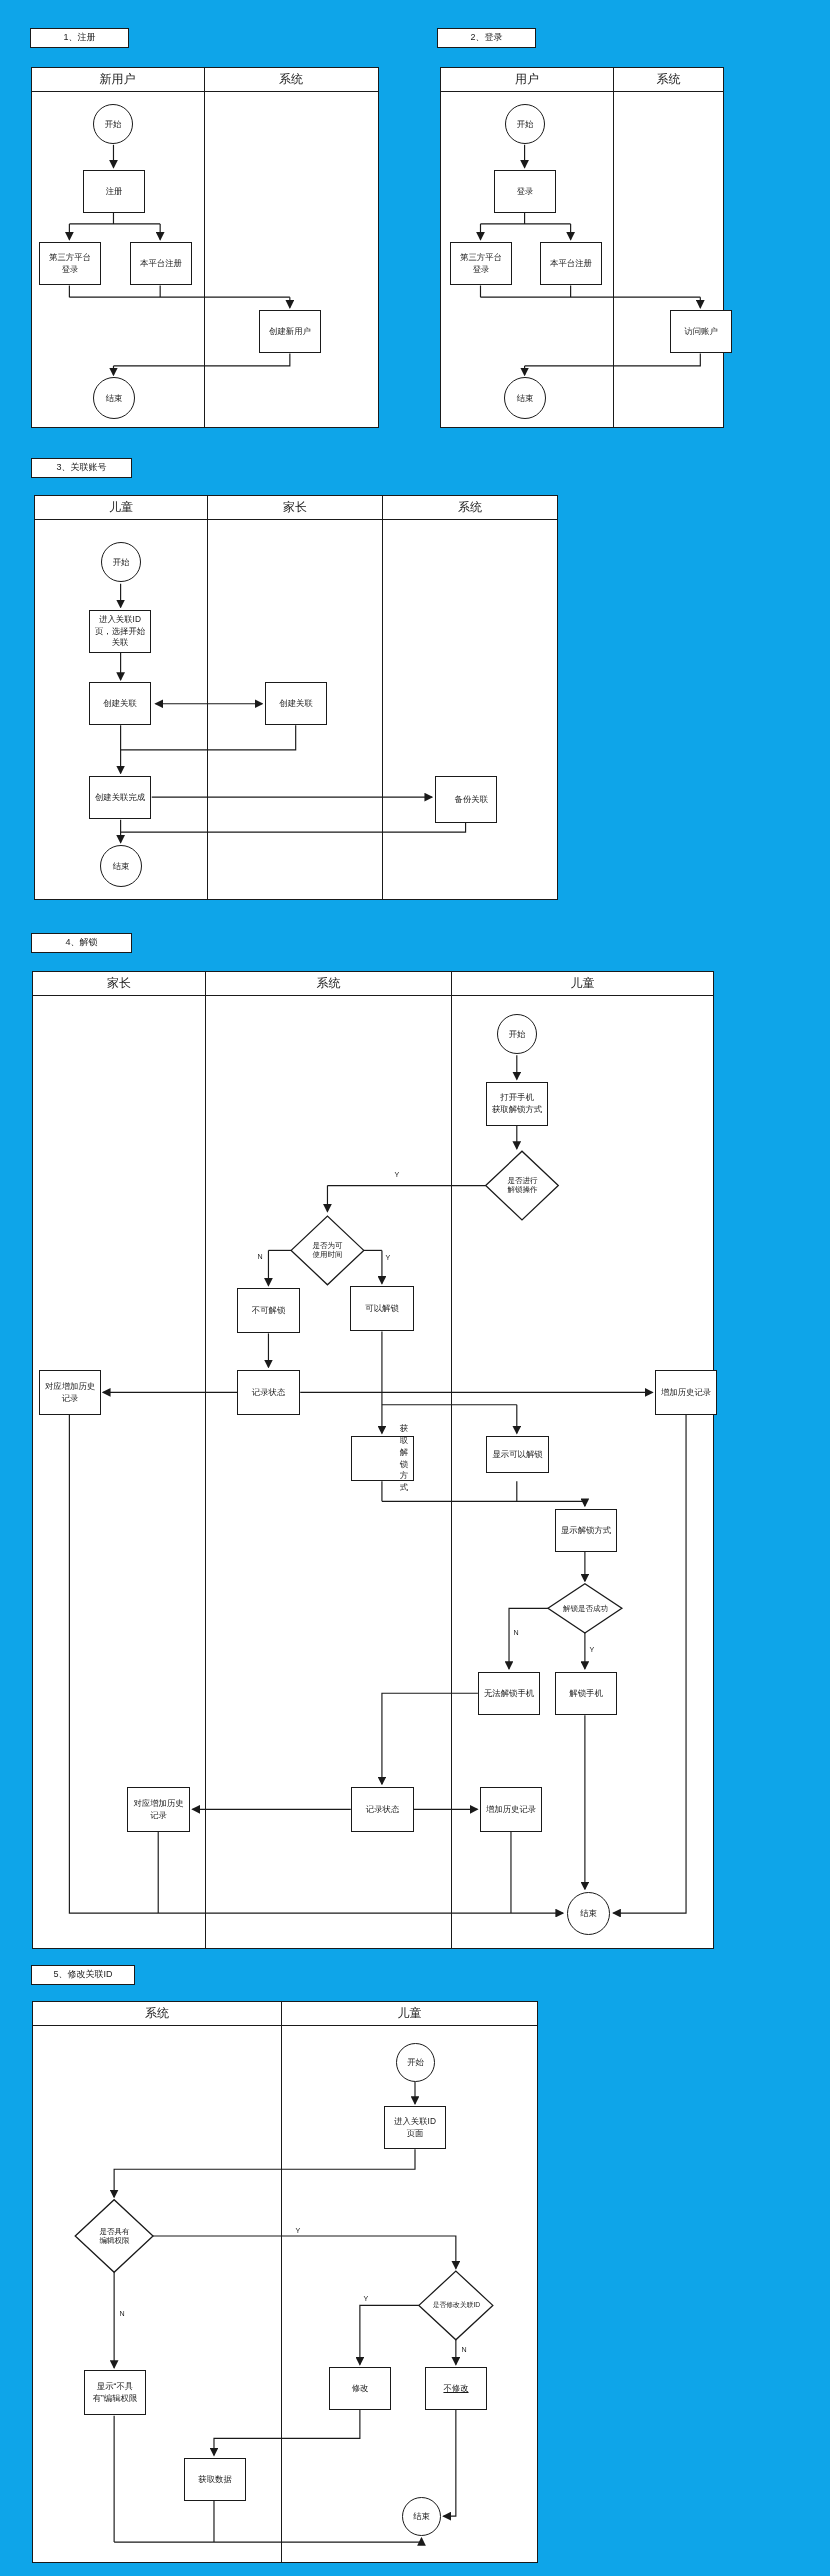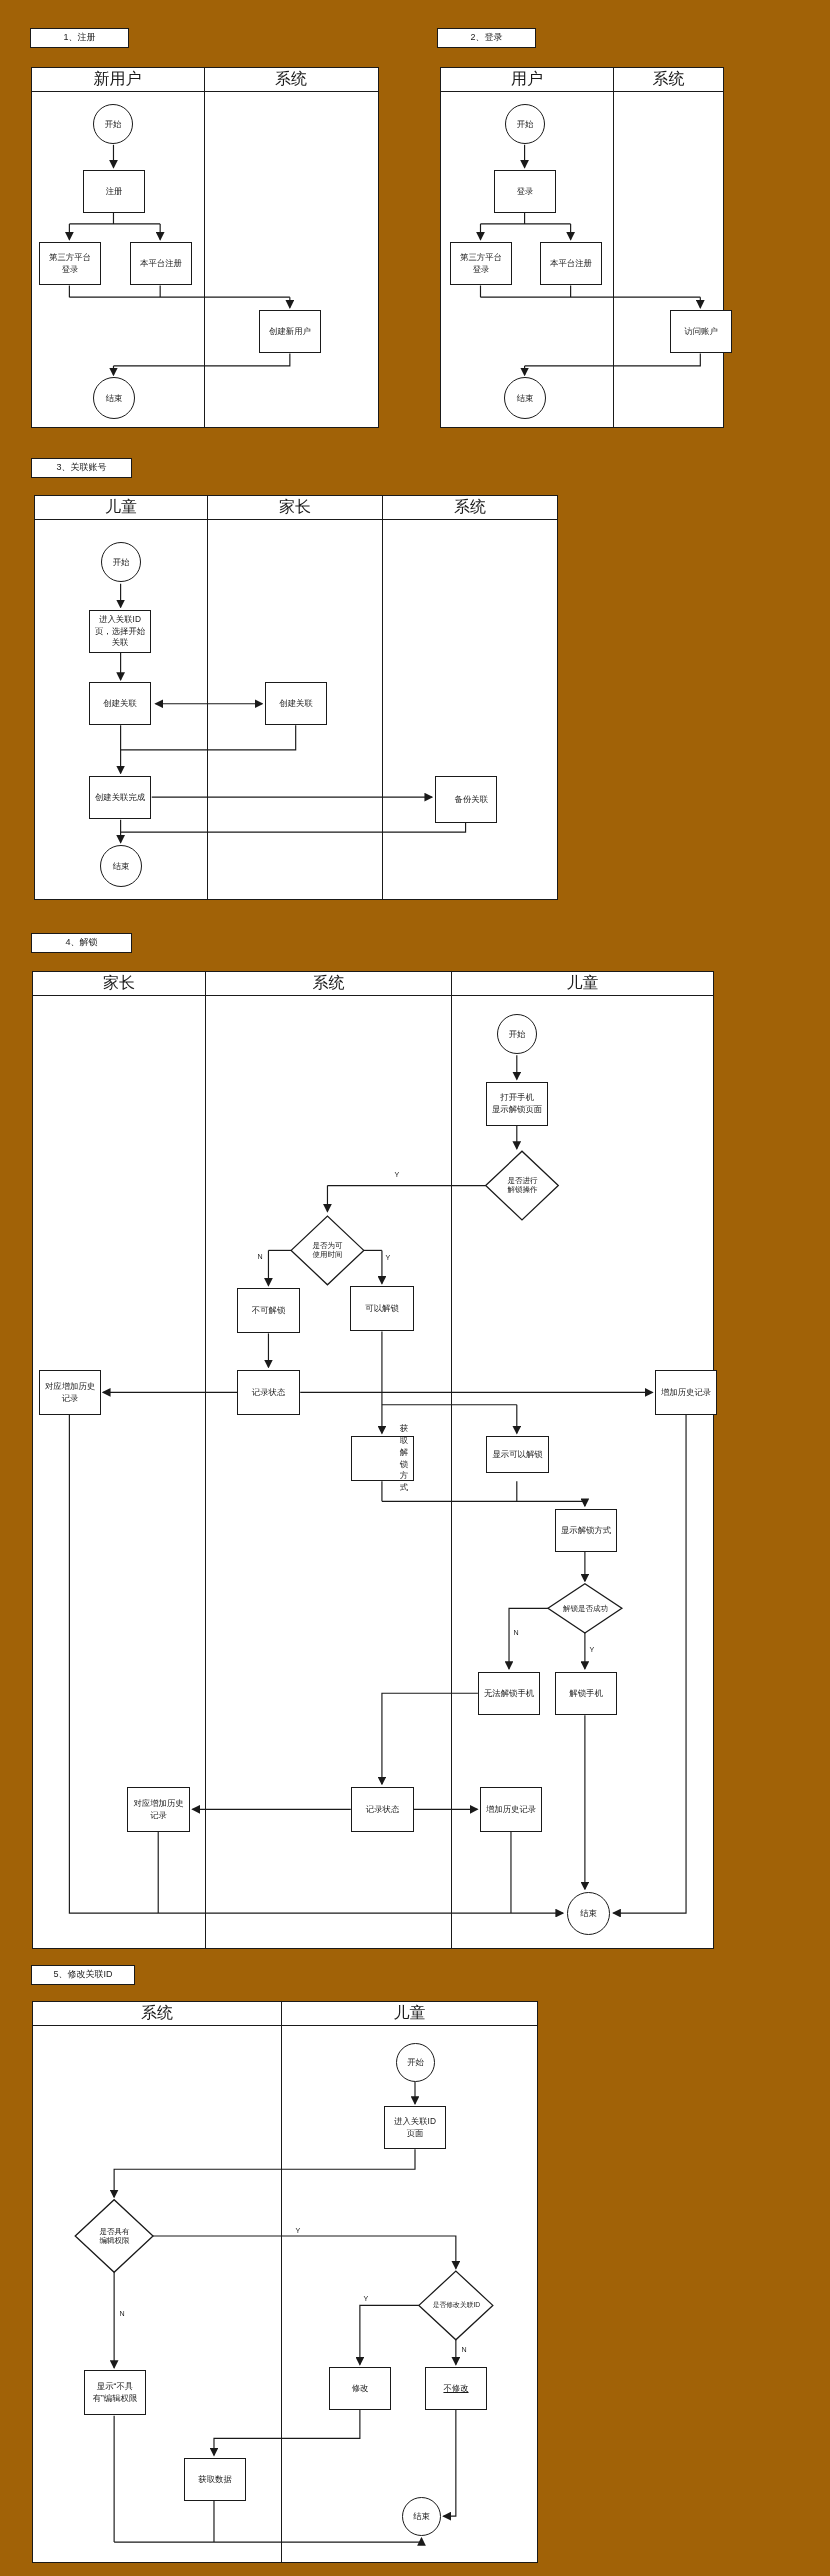--- a/index.html
+++ b/index.html
@@ -1,24 +1,24 @@
 <!DOCTYPE html>
 <html style="font-size:10.4px"><head>
 <meta charset="utf-8">
 <style>
   html,body{margin:0;padding:0;background:#ffffff;}
-  #page{position:relative;width:830px;height:2576px;background:#a16207;
+  #page{position:relative;width:830px;height:2576px;background:#0ea5e9;
         font-family:"Liberation Sans","DejaVu Sans",sans-serif;color:#1a1a1a;}
   .titlebox{position:absolute;border:1.3px solid #1a1a1a;background:#fff;display:flex;
         align-items:center;justify-content:center;font-size:9px;box-sizing:border-box;z-index:2;}
   .frame{position:absolute;border:1.3px solid #1a1a1a;background:#fff;display:flex;box-sizing:border-box;z-index:0;}
   .lane{height:100%;box-sizing:border-box;}
   .lane.mid{border-right:1.3px solid #1a1a1a;}
   .lane-header{height:24px;border-bottom:1.3px solid #1a1a1a;display:flex;align-items:center;
-        justify-content:center;font-size:16px;box-sizing:border-box;}
+        justify-content:center;font-size:12px;box-sizing:border-box;}
   .box{position:absolute;border:1.3px solid #1a1a1a;background:#fff;display:flex;align-items:center;
         justify-content:center;text-align:center;font-size:8.4px;line-height:1.4;white-space:pre-line;
         z-index:2;box-sizing:border-box;padding:1.3px;}
   .circle{position:absolute;border:1.3px solid #1a1a1a;border-radius:50%;background:#fff;display:flex;
         align-items:center;justify-content:center;font-size:8.4px;z-index:2;box-sizing:border-box;}
   .dlabel{position:absolute;display:flex;align-items:center;justify-content:center;text-align:center;
         font-size:7.5px;line-height:1.3;white-space:pre-line;z-index:2;}
   .yn{position:absolute;font-size:7.1px;z-index:2;background:#fff;padding:0 0.6px;}
   #wires{position:absolute;left:0;top:0;z-index:1;}
 </style>
@@ -173,21 +173,21 @@
     </div>
     <div class="lane mid" style="flex:0 0 246px;">
       <div class="lane-header">系统</div>
     </div>
     <div class="lane" style="flex:1 1 auto;">
       <div class="lane-header">儿童</div>
     </div>
   </div>
   <div class="circle" style="left:497px;top:1014px;width:40px;height:40px;">开始</div>
   <div class="box" style="left:486px;top:1082px;width:62px;height:44px;">打开手机
-显示解锁页面</div>
+获取解锁方式</div>
   <div class="dlabel" style="left:490px;top:1171px;width:65px;height:28.5px;">是否进行
 解锁操作</div>
   <div class="dlabel" style="left:295px;top:1236px;width:65px;height:28.5px;">是否为可
 使用时间</div>
   <div class="box" style="left:237px;top:1288px;width:63px;height:45px;">不可解锁</div>
   <div class="box" style="left:350px;top:1286px;width:64px;height:45px;">可以解锁</div>
   <div class="box" style="left:237px;top:1370px;width:63px;height:45px;">记录状态</div>
   <div class="box" style="left:39px;top:1370px;width:62px;height:45px;">对应增加历史
 记录</div>
   <div class="box" style="left:655px;top:1370px;width:62px;height:45px;">增加历史记录</div>

